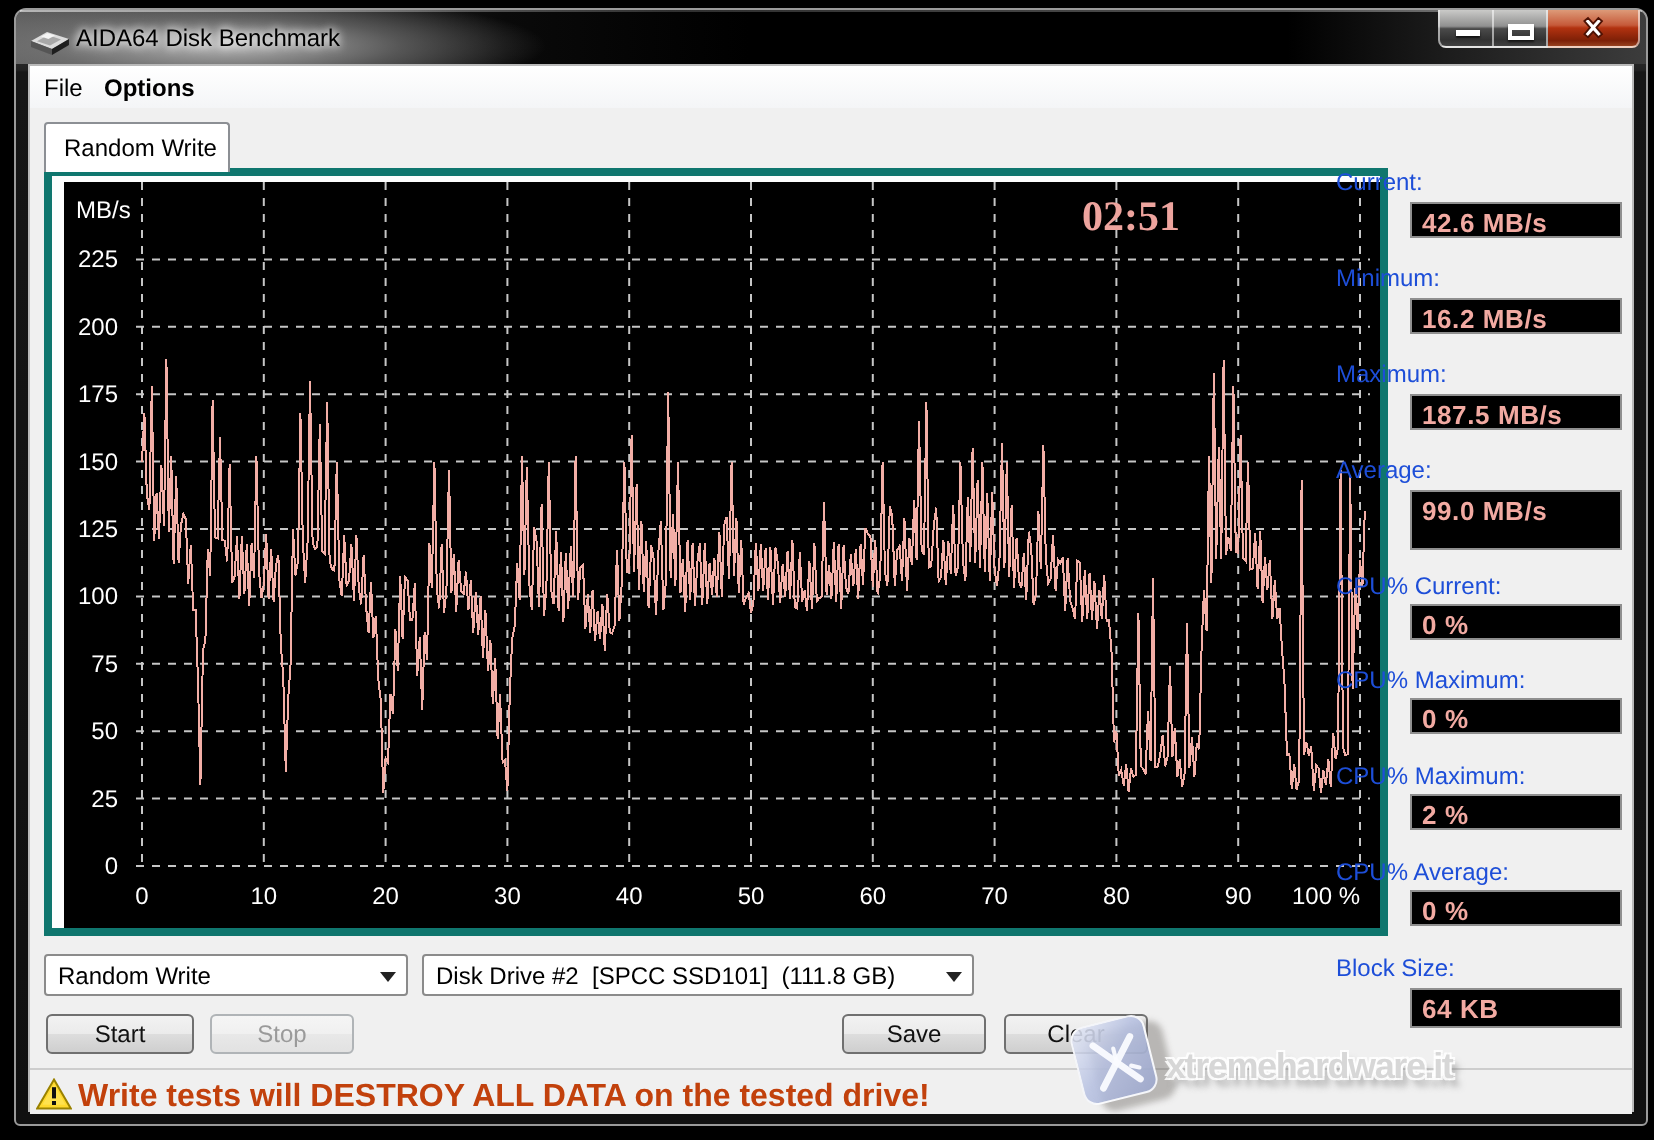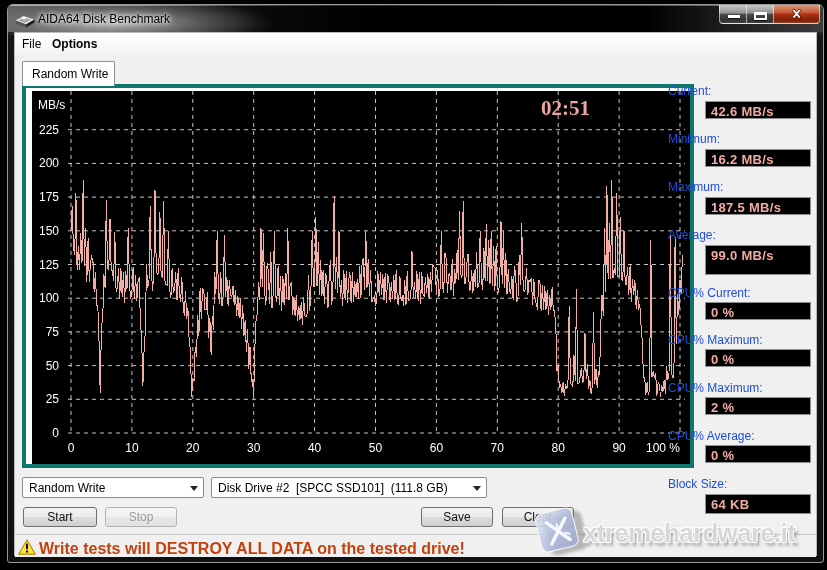--- a/index.html
+++ b/index.html
@@ -54,21 +54,21 @@
 
 #caps { position:absolute; left:711px; top:0px; width:100px; height:19px; }
 .cap { position:absolute; top:0; height:19px; border:1px solid rgba(255,255,255,0.55); border-top:none; }
 #cap-min { left:0; width:28px; border-radius:0 0 0 4px;
   background:linear-gradient(180deg,#cacac8 0%,#909090 45%,#4a4a4a 52%,#323232 82%,#414141 100%); }
 #cap-max { left:28px; width:27px; border-left:none;
   background:linear-gradient(180deg,#cacac8 0%,#909090 45%,#4a4a4a 52%,#323232 82%,#414141 100%); }
 #cap-close { left:55px; width:46px; border-left:none; border-radius:0 0 4px 0;
   background:linear-gradient(180deg,#dd9a78 0%,#c65a3a 42%,#b23210 50%,#7d2007 85%,#96401e 100%); }
 #watermark { position:absolute; left:0; top:0; width:827px; height:570px; pointer-events:none; }
-#wmtext { position:absolute; left:583px; top:520px; font-size:26px; font-weight:bold; line-height:26px;
+#wmtext { position:absolute; left:583px; top:520px; font-size:18px; font-weight:bold; line-height:26px;
   letter-spacing:-0.7px; color:rgba(202,202,202,0.75);
   text-shadow:-1px -1px 0 rgba(255,255,255,0.85), 1px 1px 0 rgba(255,255,255,0.85),
    -1px 1px 0 rgba(255,255,255,0.85), 1px -1px 0 rgba(255,255,255,0.85),
    3px 4px 3px rgba(110,110,110,0.5); }
 </style></head>
 <body>
 <div id="win">
  <div id="titlebar">
   <svg id="hddicon" width="20" height="14" style="position:absolute;left:7px;top:9px" viewBox="0 0 20 14">
     <polygon points="0.5,6.5 8.5,2 19.5,5.5 11,10.5" fill="#dcdcdc"></polygon>

